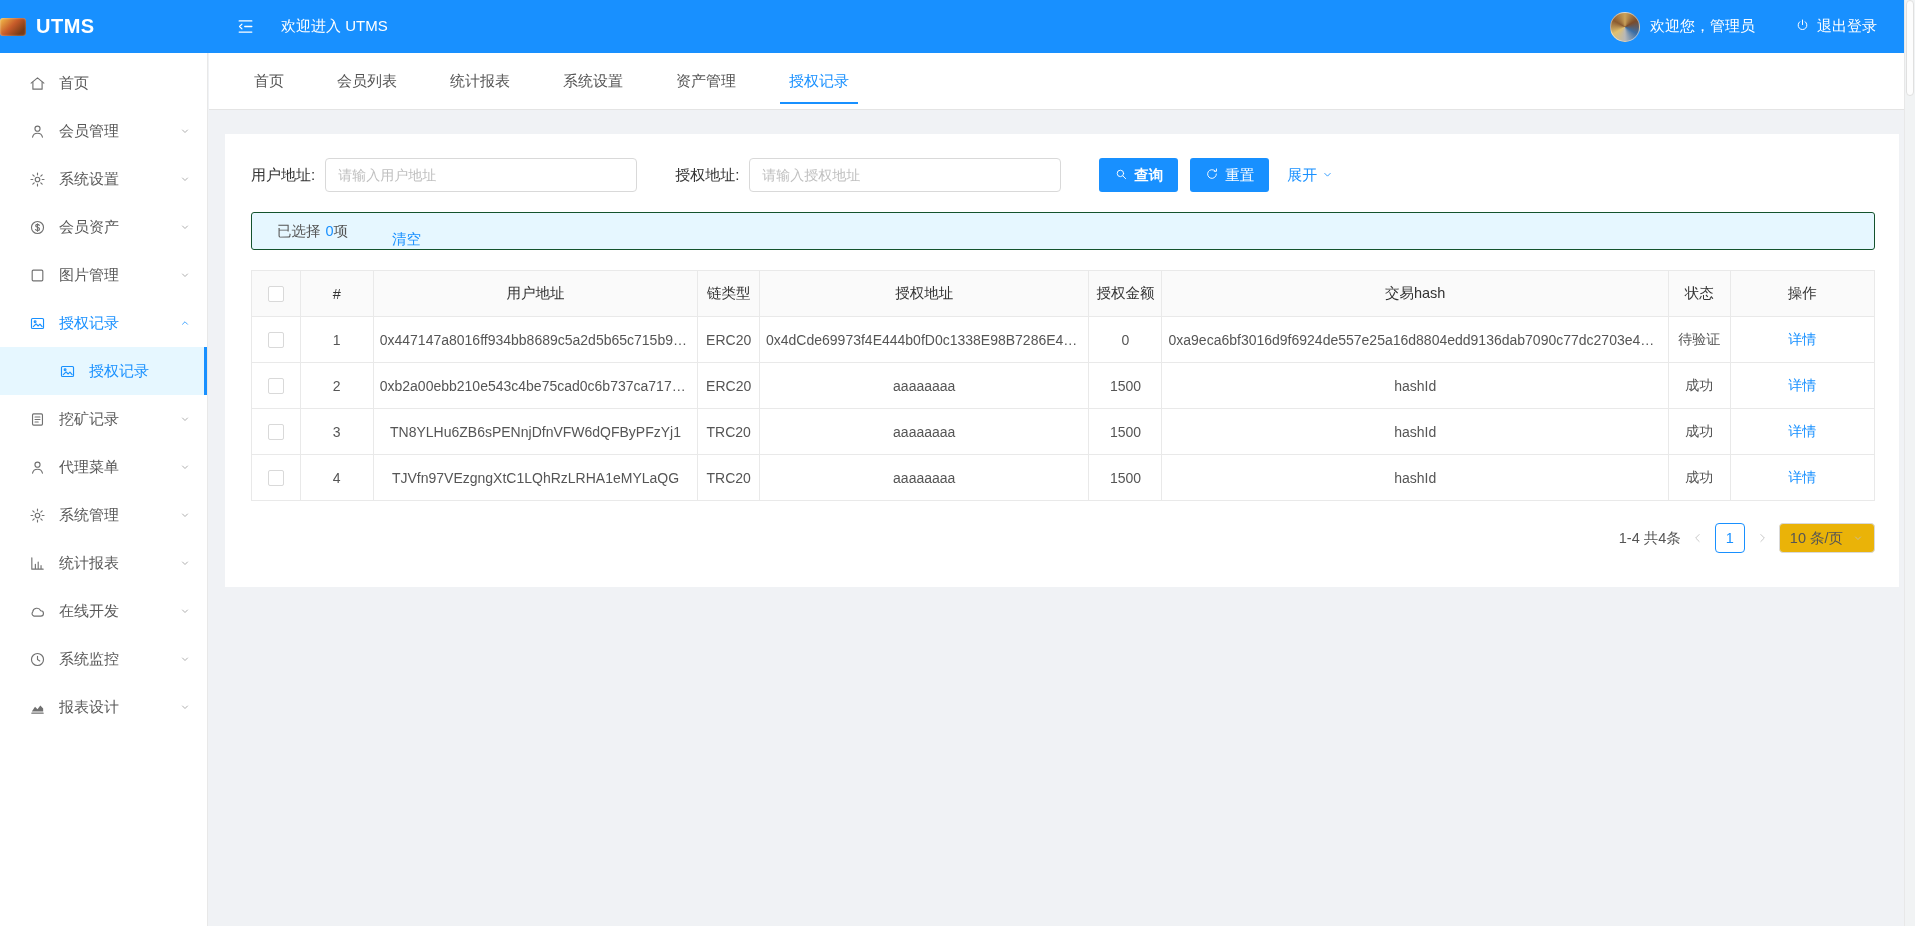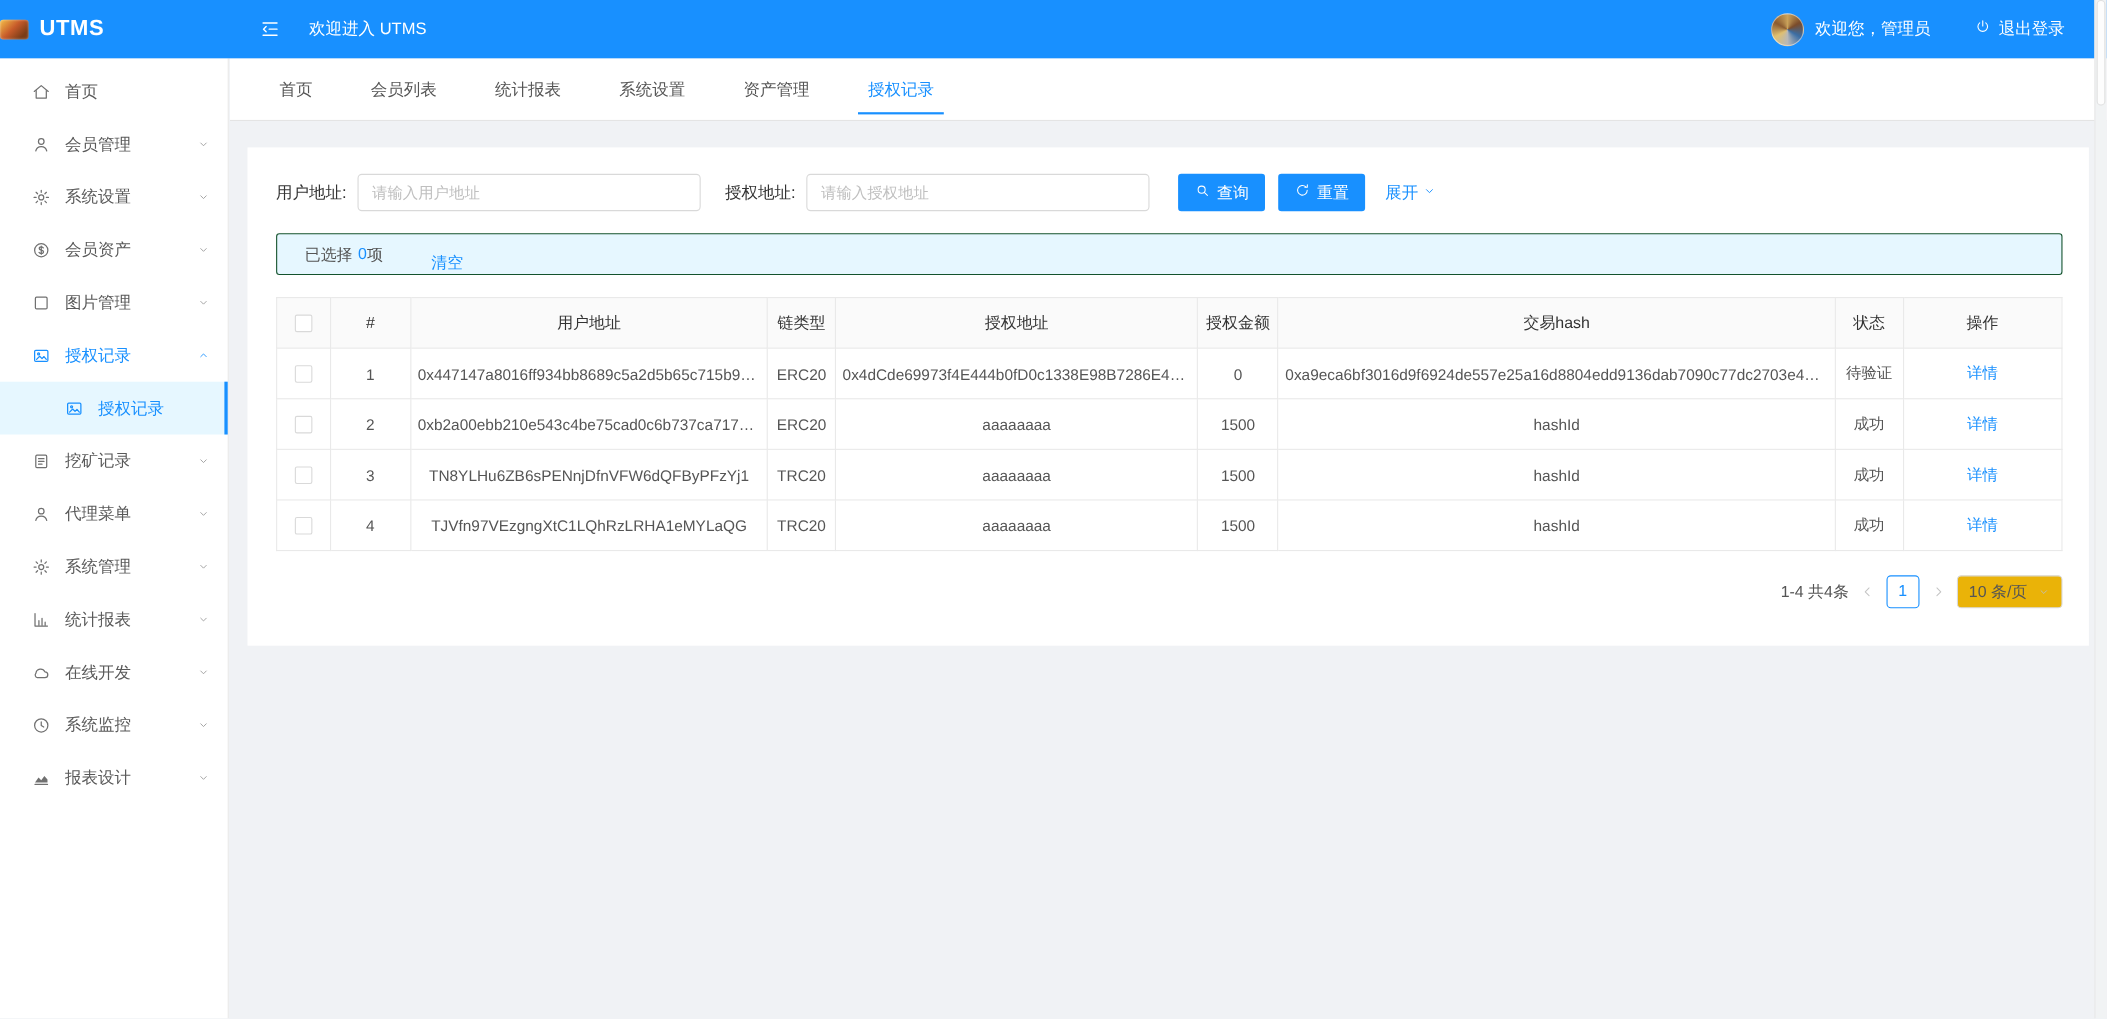--- a/index.html
+++ b/index.html
@@ -37,25 +37,25 @@
   
   .main { margin-left:209px; position:relative; z-index:1; }
   .tabbar { height:57px; background:#fff; border-bottom:1px solid #e4e4e4; display:flex; padding-left:42px; }
   .tab { display:flex; align-items:center; height:100%; margin-right:47px; padding:0 3px; font-size:15px; color:#555; cursor:pointer; position:relative; }
   .tab.active { color:#1890ff; }
   .tab.active::after { content:""; position:absolute; left:-6px; right:-6px; bottom:5px; height:2px; background:#1890ff; }
   .card { margin:24px 16px 0 16px; background:#fff; height:453px; padding:24px 24px 16px 26px; }
   
   .filter-row { display:flex; align-items:center; }
   .filter-label { font-size:15px; color:#333; margin-right:10px; white-space:nowrap; }
-  .filter-label.second { margin-left:22px; }
+  .filter-label.second { margin-left:38px; }
   .filter-input { width:312px; height:34px; border:1px solid #d9d9d9; border-radius:4px; padding:0 12px; font-size:14px; color:#333; outline:none; font-family:inherit; }
   .filter-input::placeholder { color:#bfbfbf; }
   .btn { height:34px; padding:0 15px; background:#1890ff; border:none; border-radius:3px; color:#fff; font-size:14.5px; display:inline-flex; align-items:center; gap:6px; cursor:pointer; font-family:inherit; }
-  .btn-search { margin-left:26px; }
+  .btn-search { margin-left:38px;font-weight:bold; }
   .btn-reset { margin-left:12px; }
   .expand-link { margin-left:18px; color:#1890ff; display:inline-flex; align-items:center; gap:4px; font-size:15px; cursor:pointer; }
   
   .selection-bar { margin-top:20px; height:38px; background:#e6f7ff; border:1px solid #14532d; border-radius:3px; display:flex; align-items:center; padding-left:25px; font-size:14.5px; color:#555; }
   .sel-count { color:#1890ff; margin-left:5px; }
   .clear-link { color:#1890ff; margin-left:44px; cursor:pointer;margin-top:16px; }
   
   table { margin-top:20px; width:100%; border-collapse:collapse; table-layout:fixed; }
   th,td { border:1px solid #e9e9e9; height:46px; text-align:center; font-size:14px; color:#555;
     padding:0 6px; white-space:nowrap; overflow:hidden; text-overflow:ellipsis; }

